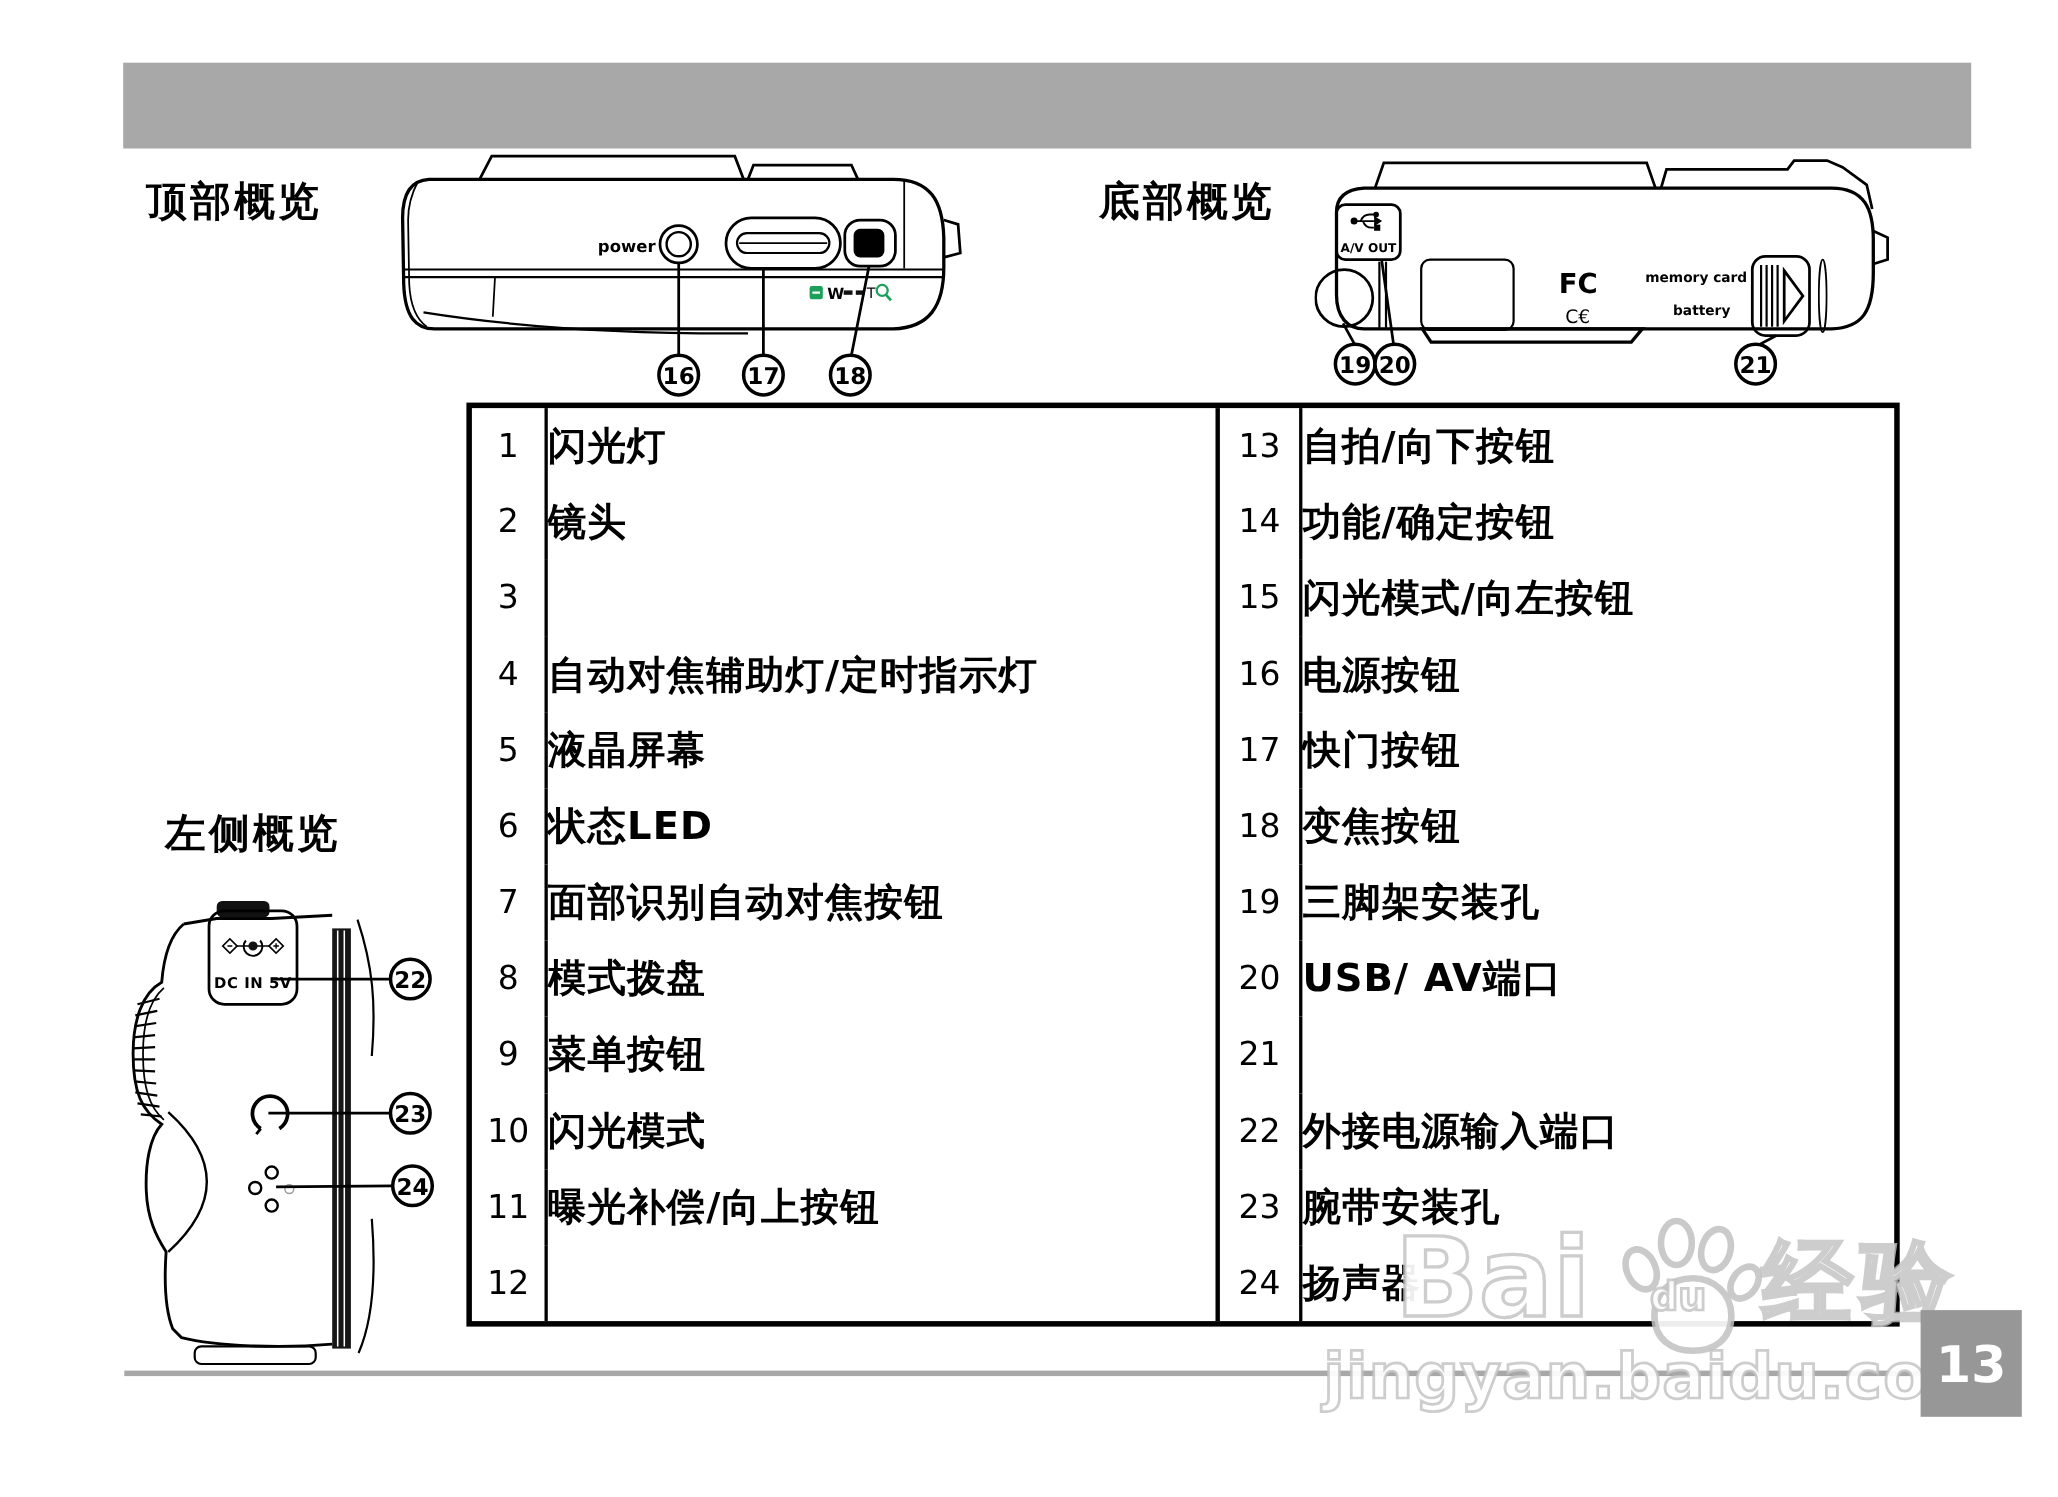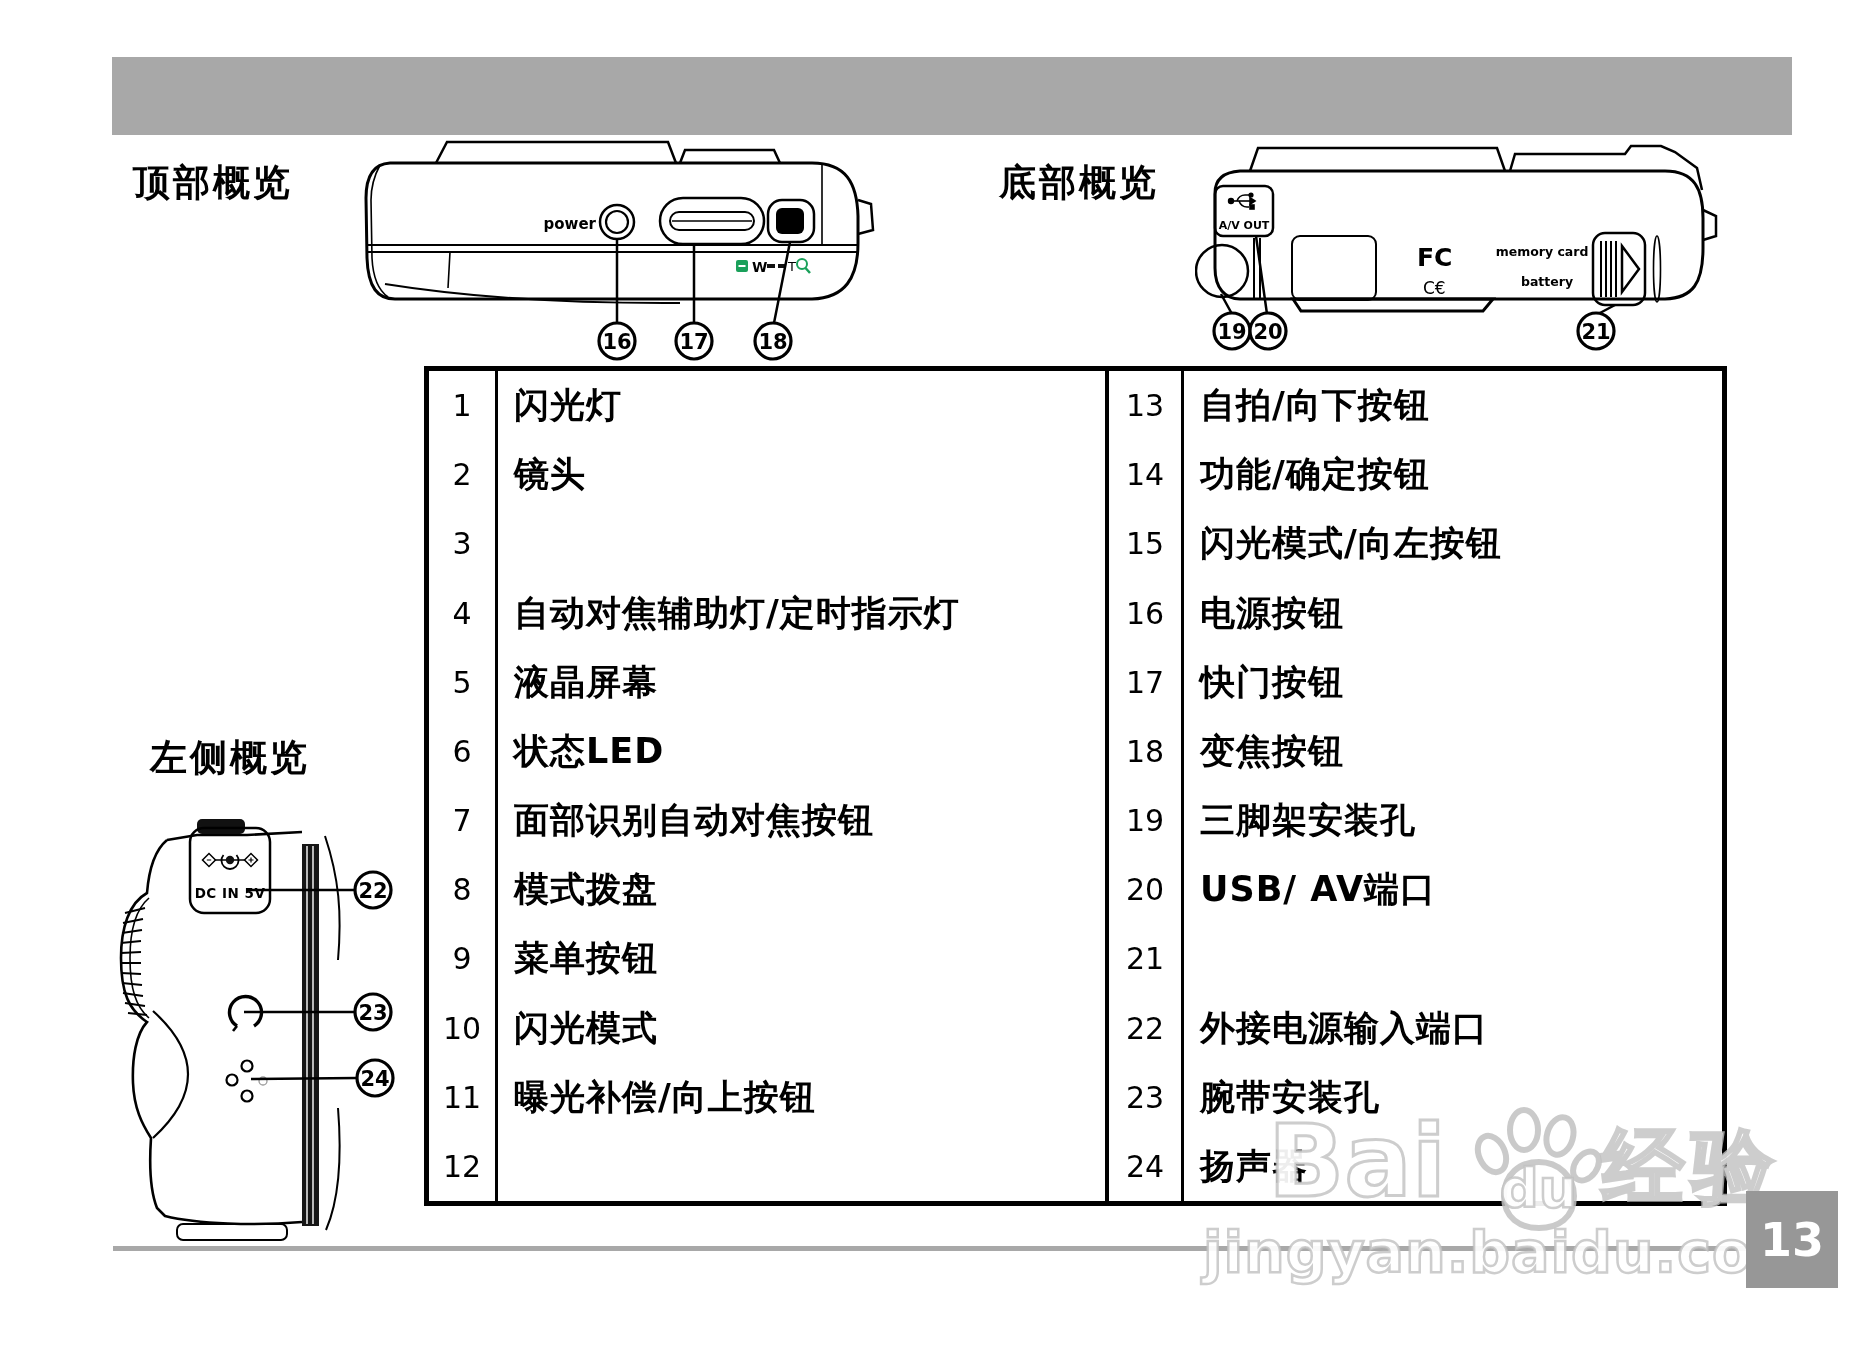--- a/index.html
+++ b/index.html
@@ -34,34 +34,34 @@
   .t-half{position:absolute;top:0;bottom:0;display:flex;flex-direction:column;}
   #t-left{left:0;width:676px;border-right:4px solid #000;}
   #t-right{left:680px;right:0;}
   .t-row{flex:1;display:flex;align-items:stretch;}
   .t-num{
     width:66px;border-right:3px solid #000;display:flex;align-items:center;
     justify-content:center;font-size:30px;font-weight:400;flex:none;
   }
   #t-right .t-num{width:72px;}
   .t-label{
-    flex:1;display:flex;align-items:center;padding-left:16px;
+    flex:1;display:flex;align-items:center;
     font-size:35px;font-weight:600;letter-spacing:1px;white-space:nowrap;
   }
   
   .bottom-rule{left:113px;top:1246px;width:1633px;height:5px;background:#a8a8a8;z-index:6;}
   .page-box{
     left:1746px;top:1191px;width:92px;height:97px;background:#979797;z-index:30;
     display:flex;align-items:center;justify-content:center;
   }
   .page-num{color:#fff;font-size:46px;font-weight:700;}
   
   .wm{z-index:20;color:rgba(255,255,255,0.93);-webkit-text-stroke:3px rgba(193,193,193,0.8);font-weight:700;line-height:1;}
   #wm-bai{left:1268px;top:1112px;font-size:100px;}
-  #wm-du{left:1500px;top:1162px;font-size:54px;-webkit-text-stroke:2.5px rgba(193,193,193,0.8);}
+  #wm-du{left:1500px;top:1162px;font-size:36px;-webkit-text-stroke:2.5px rgba(193,193,193,0.8);}
   #wm-exp{left:1602px;top:1126px;font-size:82px;letter-spacing:8px;}
   #wm-url{left:1203px;top:1224px;font-size:57px;letter-spacing:1px;-webkit-text-stroke:2.5px rgba(193,193,193,0.8);}
   #wm-paw{left:1462px;top:1096px;z-index:19;}
 </style>
 </head>
 <body>
 
 <div class="abs header-bar"></div>
 
 <div class="abs heading" id="h-top">顶部概览</div>

